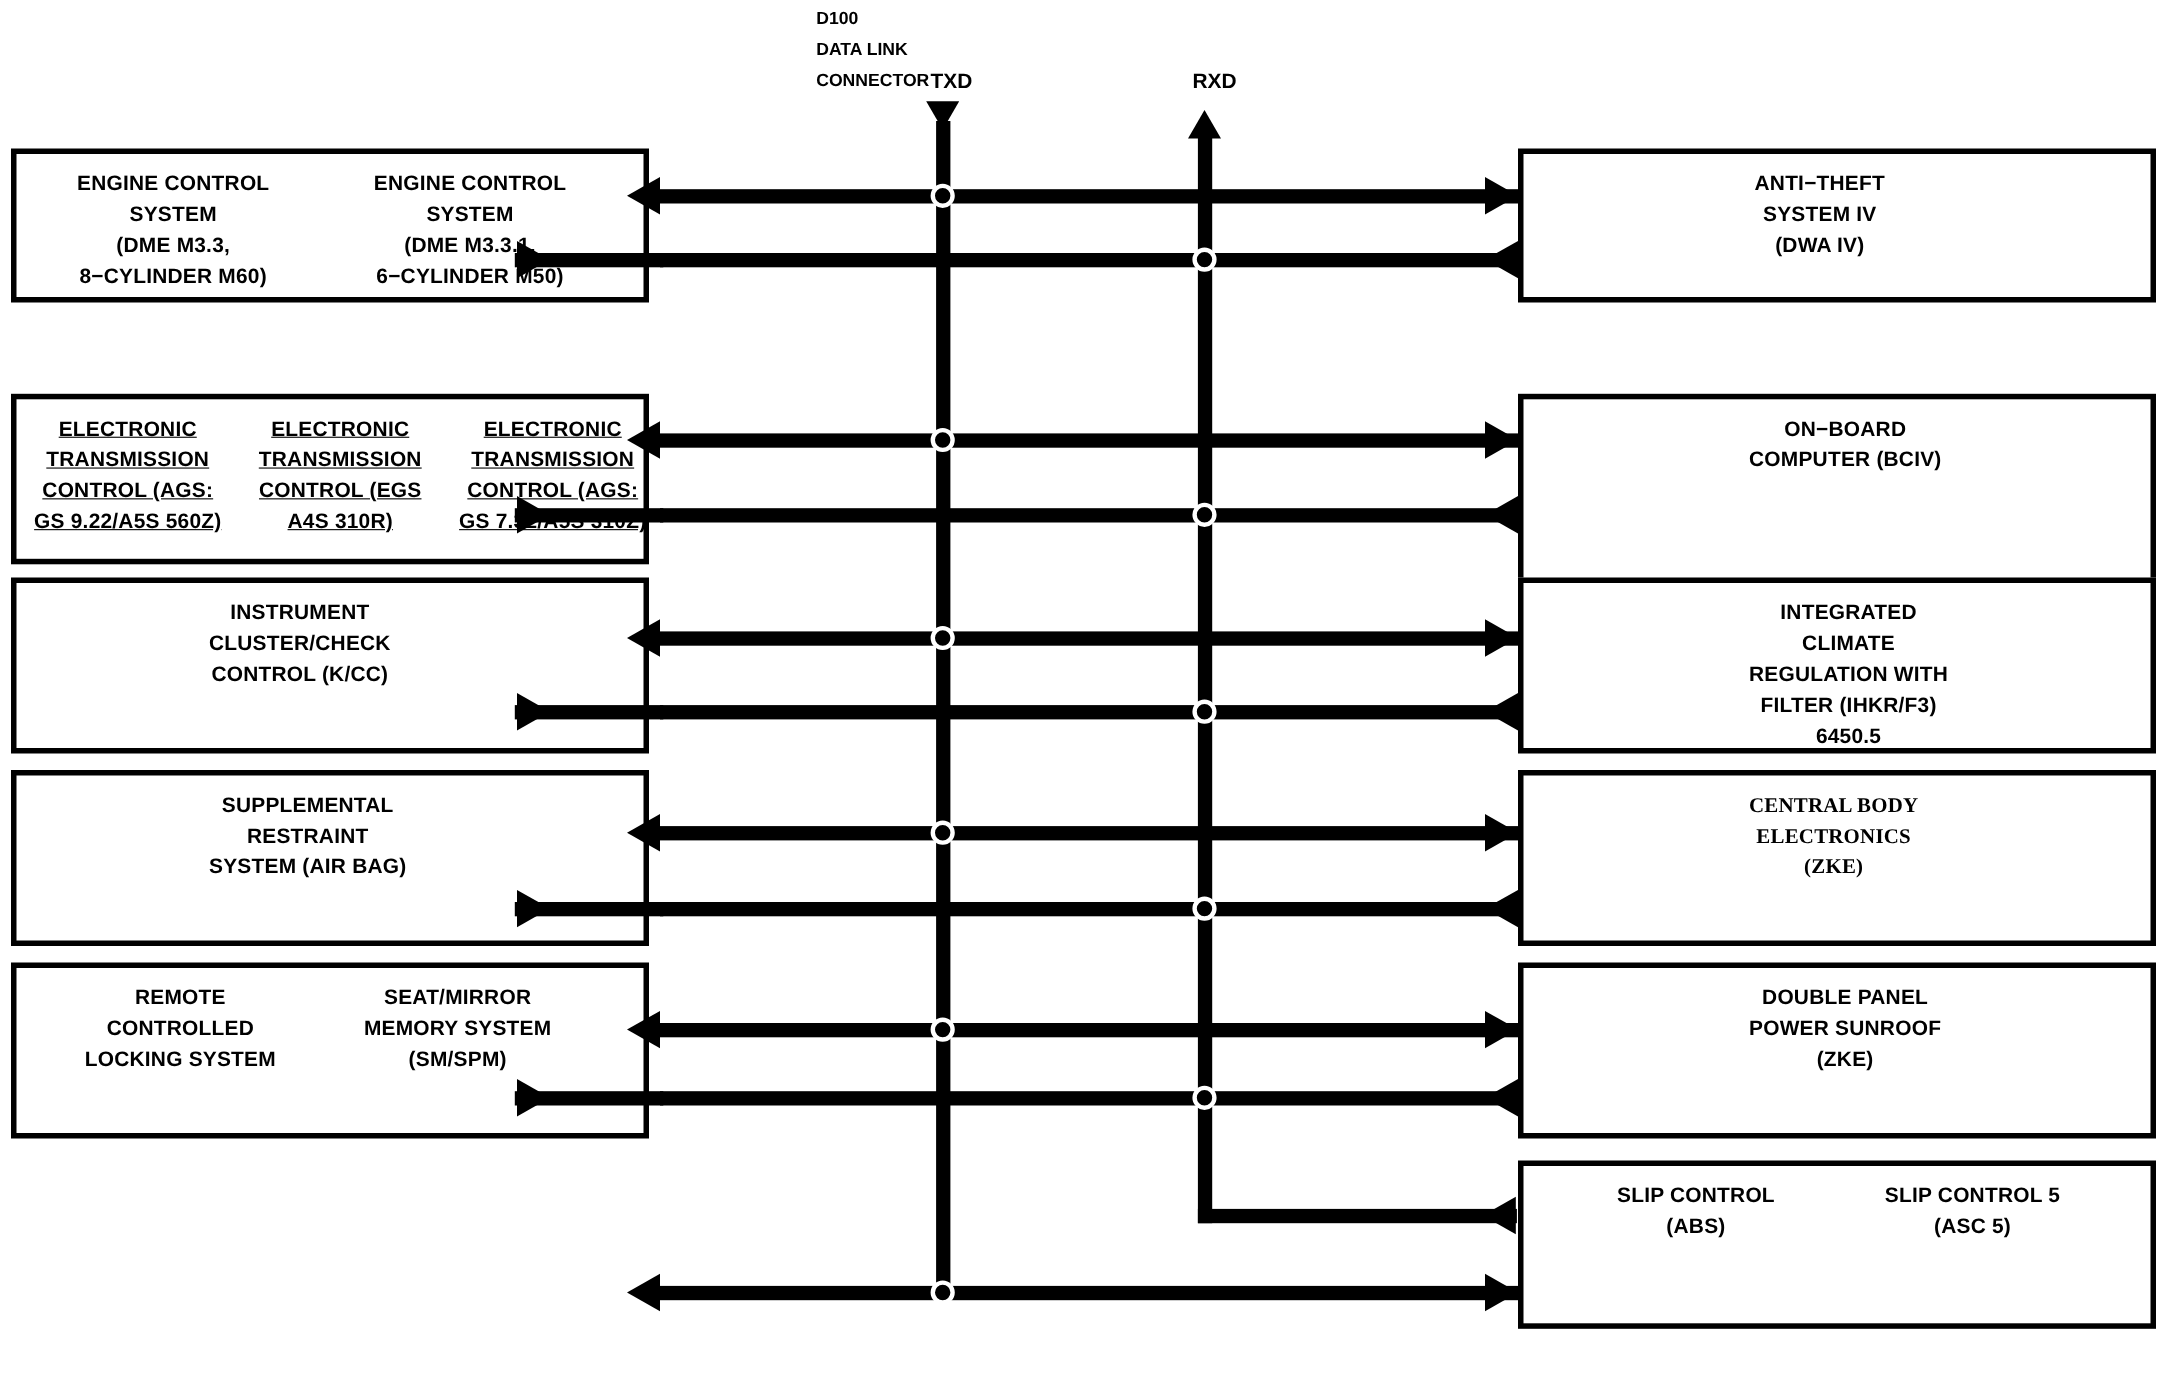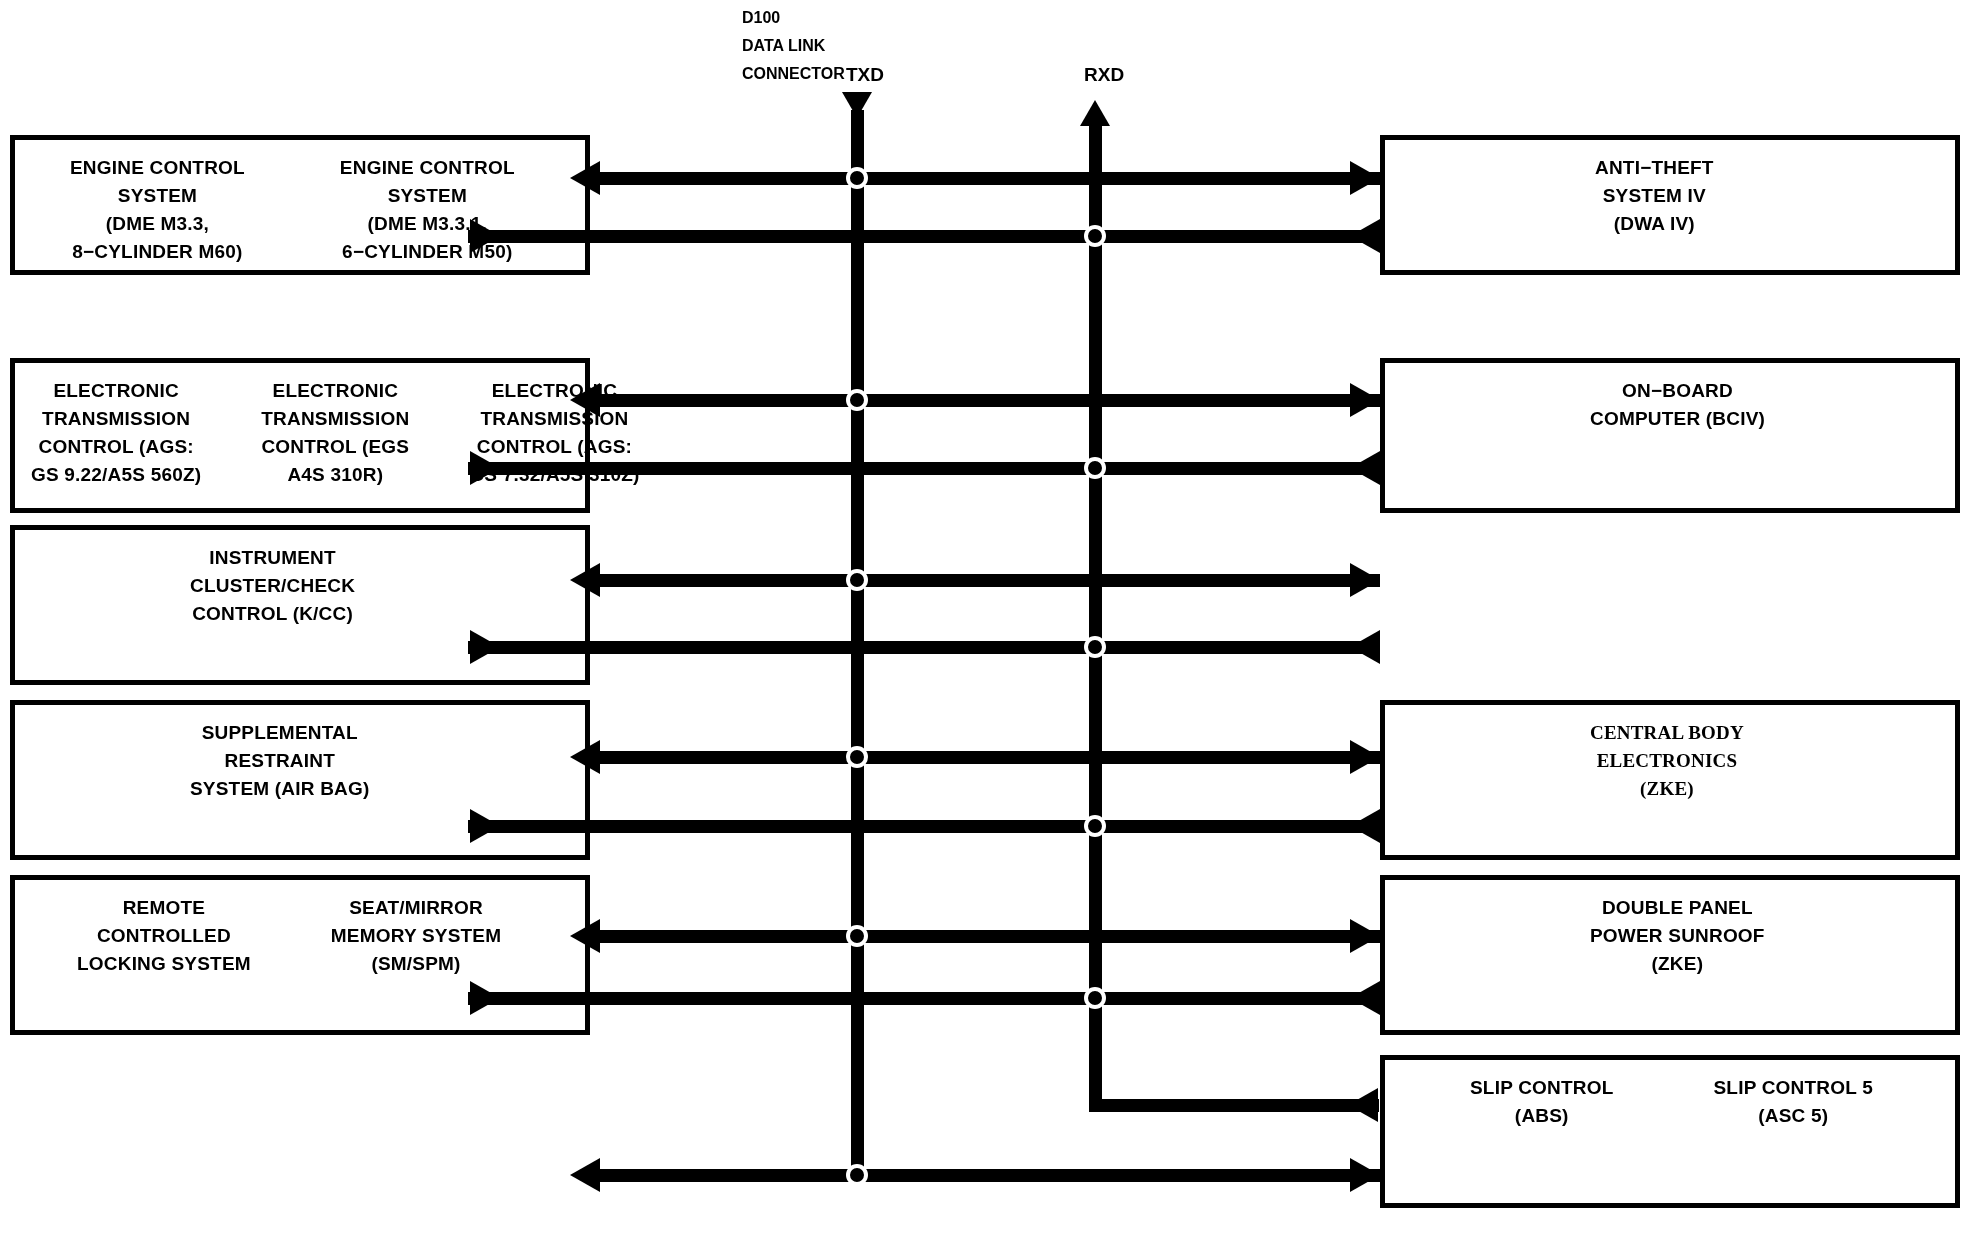--- a/index.html
+++ b/index.html
@@ -169,42 +169,42 @@
   <div class="arrow-right" style="left:1350px; top:161px;"></div>
   <div class="junction" style="left:846px; top:167px;"></div>
 
   <div class="link-line" style="left:600px; top:230px; width:780px;"></div>
   <div class="arrow-right" style="left:470px; top:219px;"></div>
   <div class="link-line" style="left:468px; top:230px; width:135px;"></div>
   <div class="arrow-left" style="left:1350px; top:219px;"></div>
   <div class="junction" style="left:1084px; top:225px;"></div>
 
   <div class="node-box" style="left:10px; top:358px; width:580px; height:155px;">
-    <div class="box-cols" style="padding-left:16px; gap:60px;">
+    <div class="box-cols" style="padding-left:16px; gap:34px;text-decoration:underline;">
       <div class="box-col">
         <div class="box-line">ELECTRONIC</div>
         <div class="box-line">TRANSMISSION</div>
         <div class="box-line">CONTROL (AGS:</div>
         <div class="box-line">GS 9.22/A5S 560Z)</div>
       </div>
       <div class="box-col">
         <div class="box-line">ELECTRONIC</div>
         <div class="box-line">TRANSMISSION</div>
         <div class="box-line">CONTROL (EGS</div>
         <div class="box-line">A4S 310R)</div>
       </div>
       <div class="box-col">
         <div class="box-line">ELECTRONIC</div>
         <div class="box-line">TRANSMISSION</div>
         <div class="box-line">CONTROL (AGS:</div>
         <div class="box-line">GS 7.32/A5S 310Z)</div>
       </div>
     </div>
   </div>
-  <div class="node-box" style="left:1380px; top:358px; width:580px; height:155px;">
+  <div class="node-box" style="left:1380px; top:358px; width:580px; height:198px;">
     <div class="box-cols" style="padding-left:205px;">
       <div class="box-col">
         <div class="box-line">ON−BOARD</div>
         <div class="box-line">COMPUTER (BCIV)</div>
       </div>
     </div>
   </div>
   <div class="link-line" style="left:600px; top:394px; width:780px;"></div>
   <div class="arrow-left" style="left:570px; top:383px;"></div>
   <div class="arrow-right" style="left:1350px; top:383px;"></div>
@@ -217,20 +217,31 @@
 
   <div class="node-box" style="left:10px; top:525px; width:580px; height:160px;">
     <div class="box-cols" style="padding-left:175px;">
       <div class="box-col">
         <div class="box-line">INSTRUMENT</div>
         <div class="box-line">CLUSTER/CHECK</div>
         <div class="box-line">CONTROL (K/CC)</div>
       </div>
     </div>
   </div>
+  <div class="node-box" style="left:1380px; top:525px; width:580px; height:160px;">
+    <div class="box-cols" style="padding-left:205px;">
+      <div class="box-col">
+        <div class="box-line">INTEGRATED</div>
+        <div class="box-line">CLIMATE</div>
+        <div class="box-line">REGULATION WITH</div>
+        <div class="box-line">FILTER (IHKR/F3)</div>
+        <div class="box-line">6450.5</div>
+      </div>
+    </div>
+  </div>
   <div class="link-line" style="left:600px; top:574px; width:780px;"></div>
   <div class="arrow-left" style="left:570px; top:563px;"></div>
   <div class="arrow-right" style="left:1350px; top:563px;"></div>
   <div class="junction" style="left:846px; top:569px;"></div>
   <div class="link-line" style="left:600px; top:641px; width:780px;"></div>
   <div class="arrow-right" style="left:470px; top:630px;"></div>
   <div class="link-line" style="left:468px; top:641px; width:135px;"></div>
   <div class="arrow-left" style="left:1350px; top:630px;"></div>
   <div class="junction" style="left:1084px; top:636px;"></div>
 

